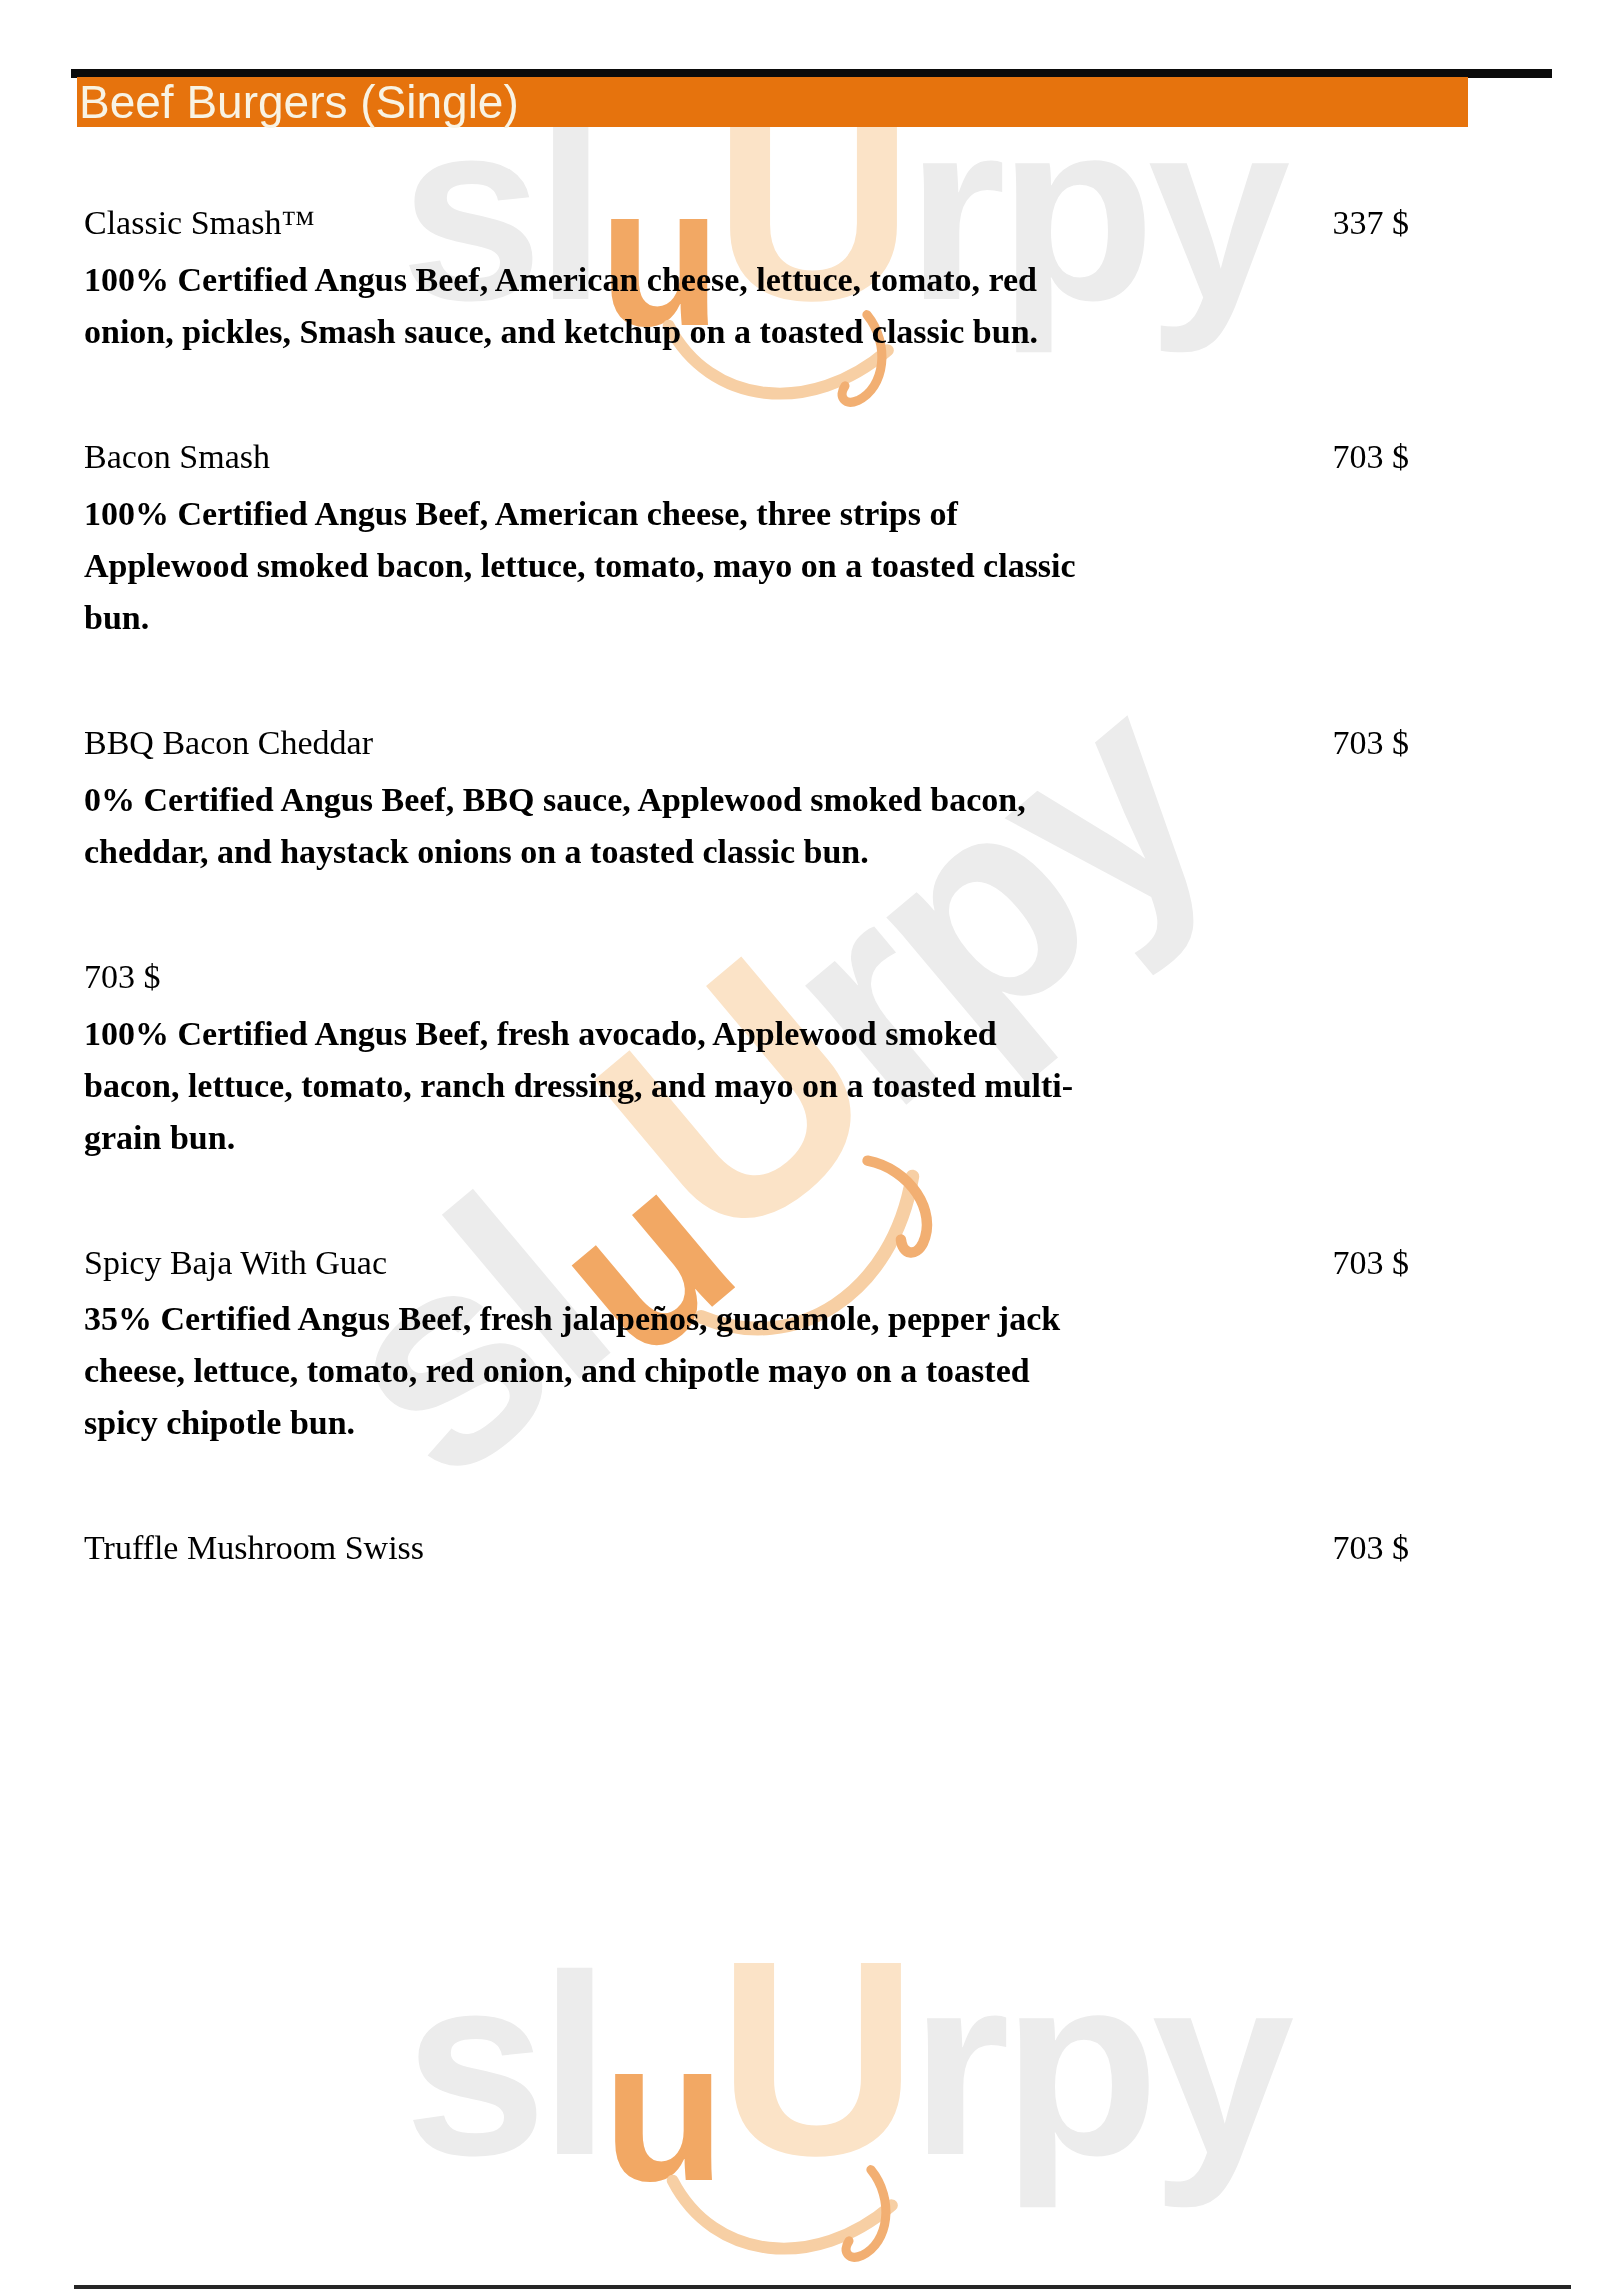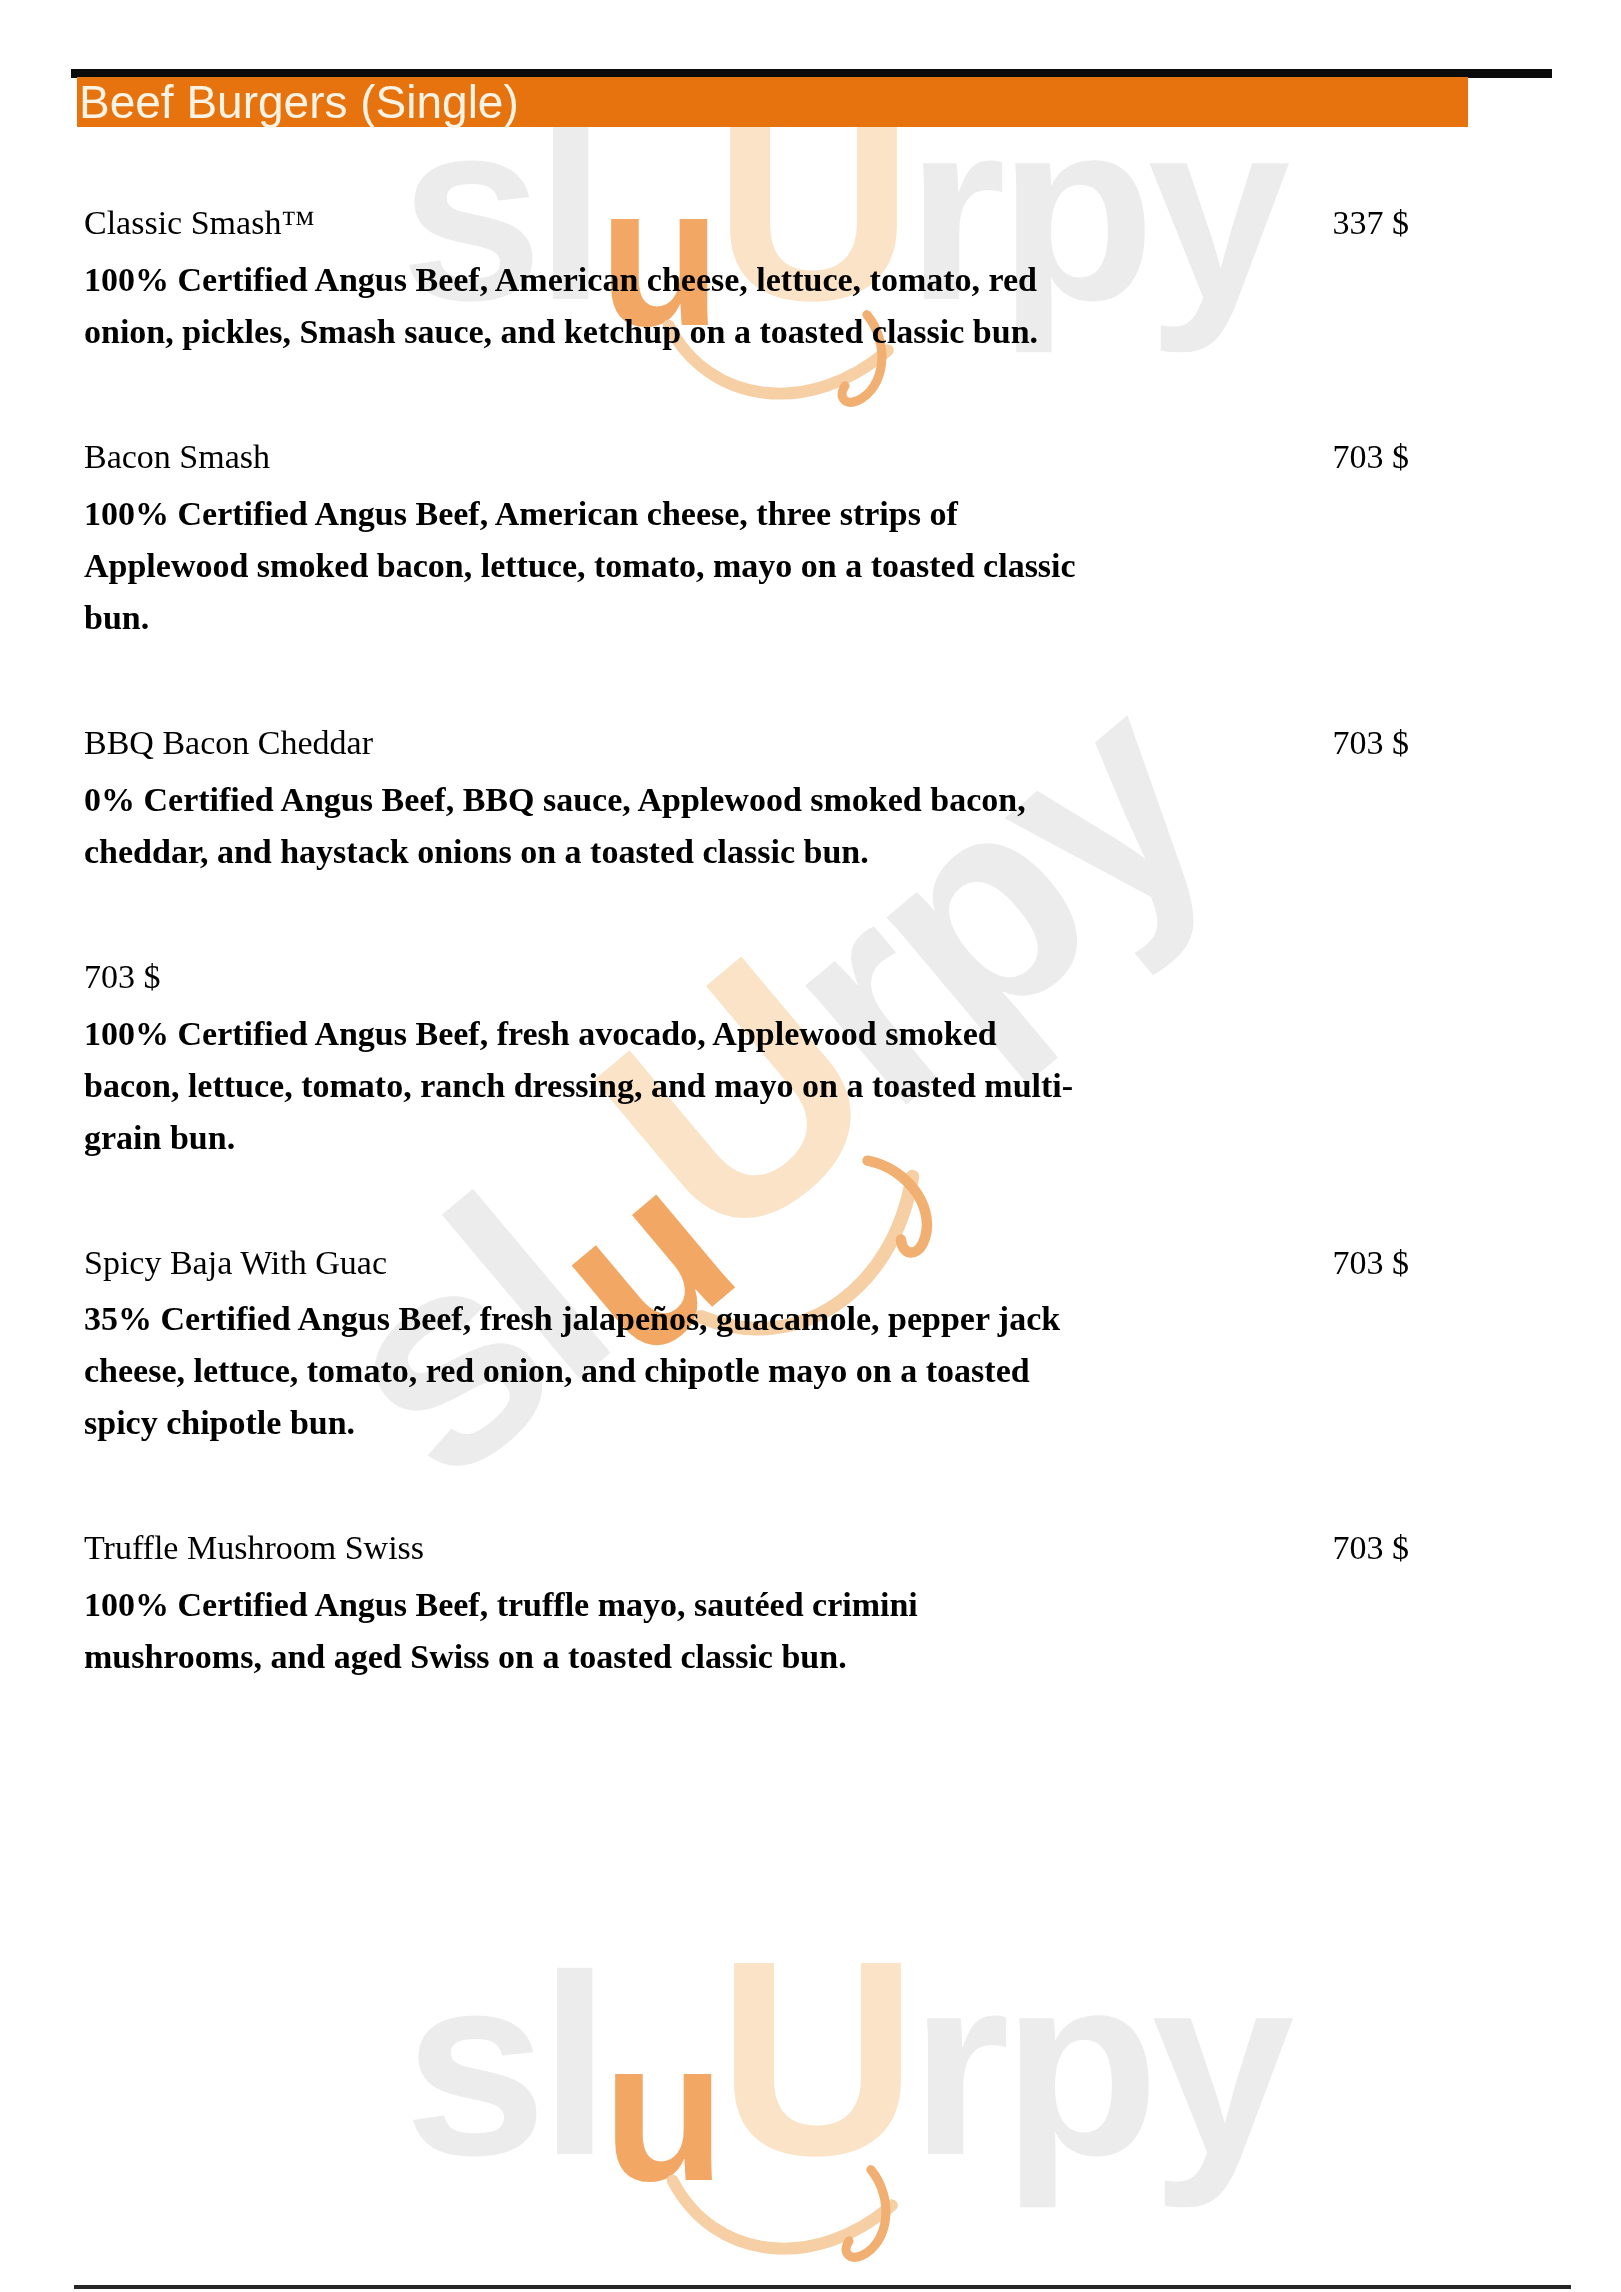--- a/index.html
+++ b/index.html
@@ -146,22 +146,20 @@
       <div class="item-desc">35% Certified Angus Beef, fresh jalapeños, guacamole, pepper jack
 cheese, lettuce, tomato, red onion, and chipotle mayo on a toasted
 spicy chipotle bun.</div>
     </div>
 
     <div class="item">
       <div class="item-header">
         <span class="item-name">Truffle Mushroom Swiss</span>
         <span class="item-price">703 $</span>
       </div>
-      <div class="item-desc">100% Certified Angus Beef, truffle mayo, sautéed crimini
-mushrooms, and aged Swiss on a toasted classic bun.</div>
     </div>
 
   </div>
 
   <div class="bottom-rule"></div>
 
 </div>
 
 
 </body></html>

